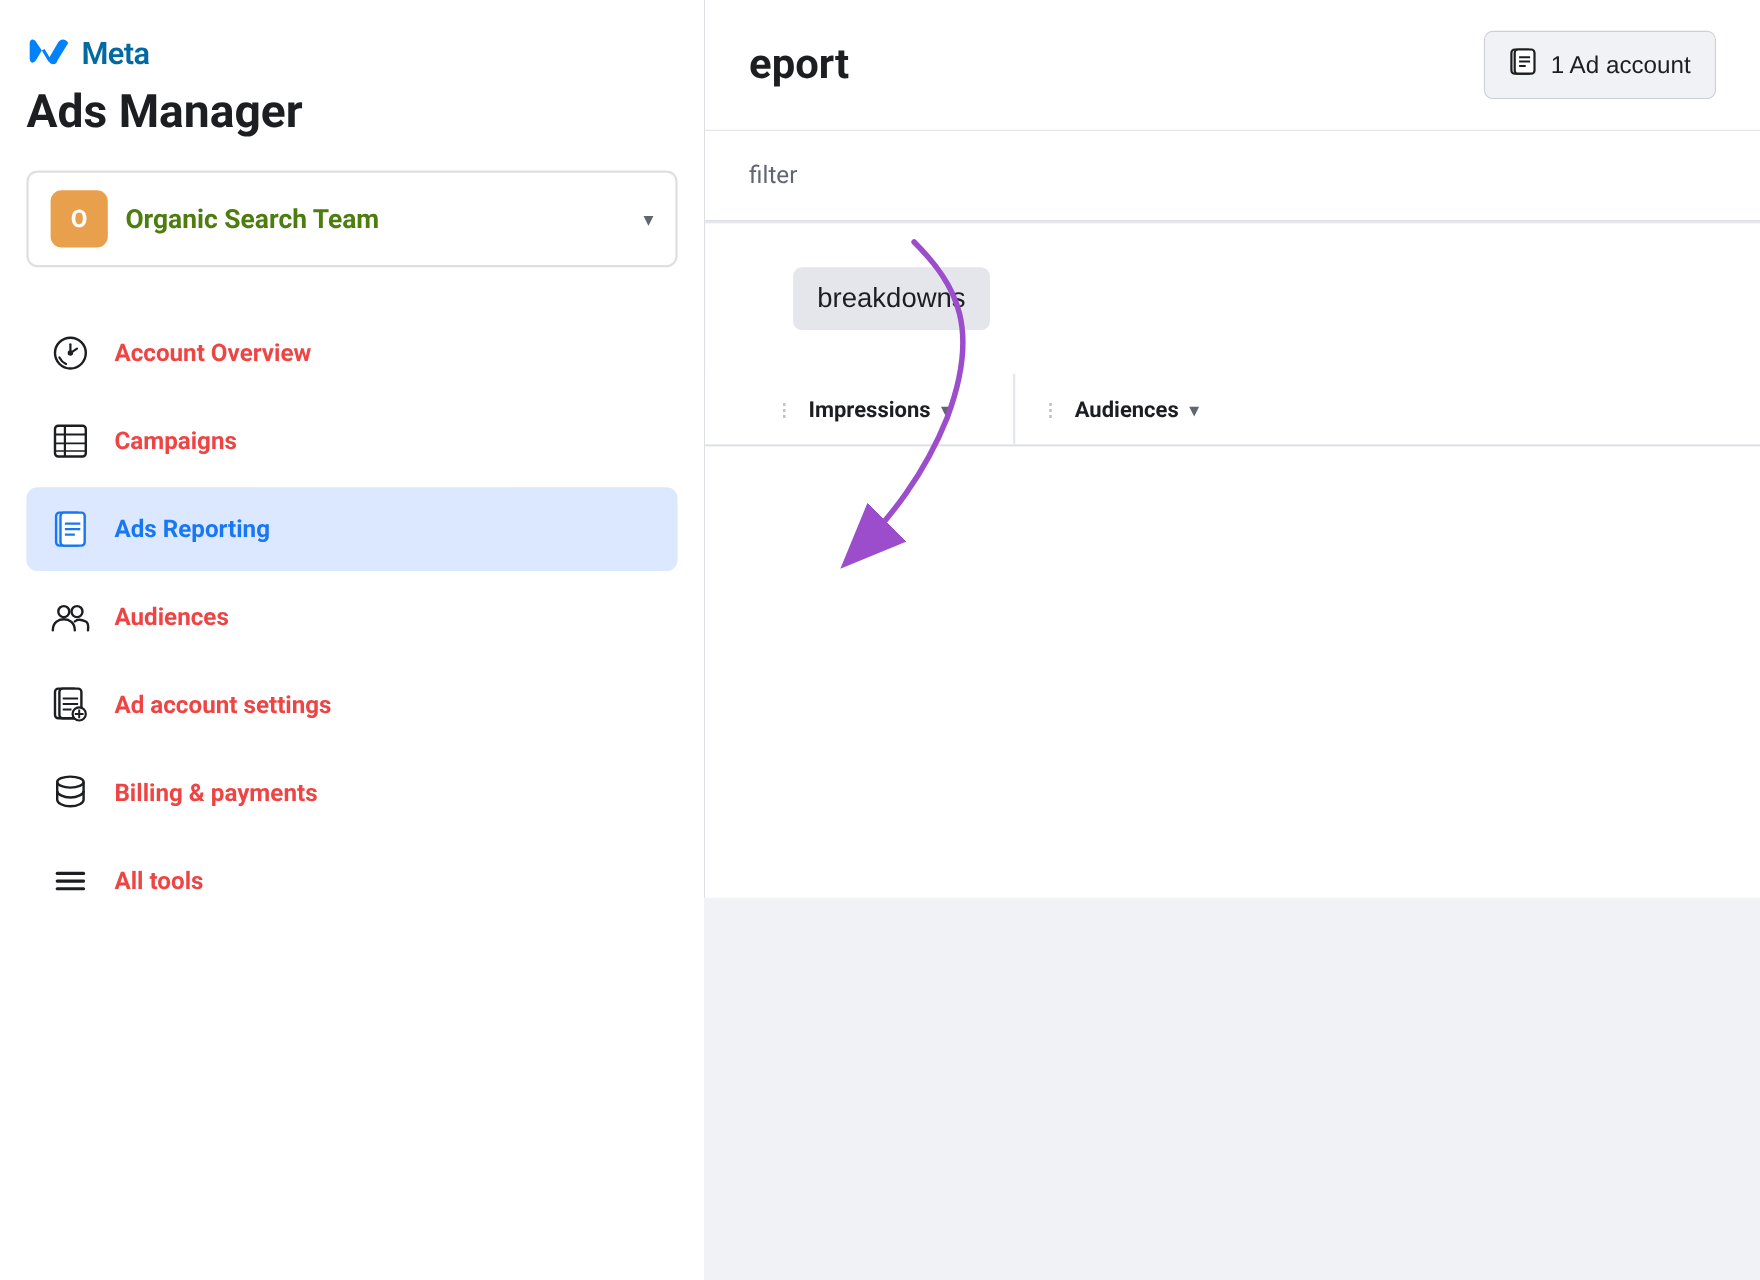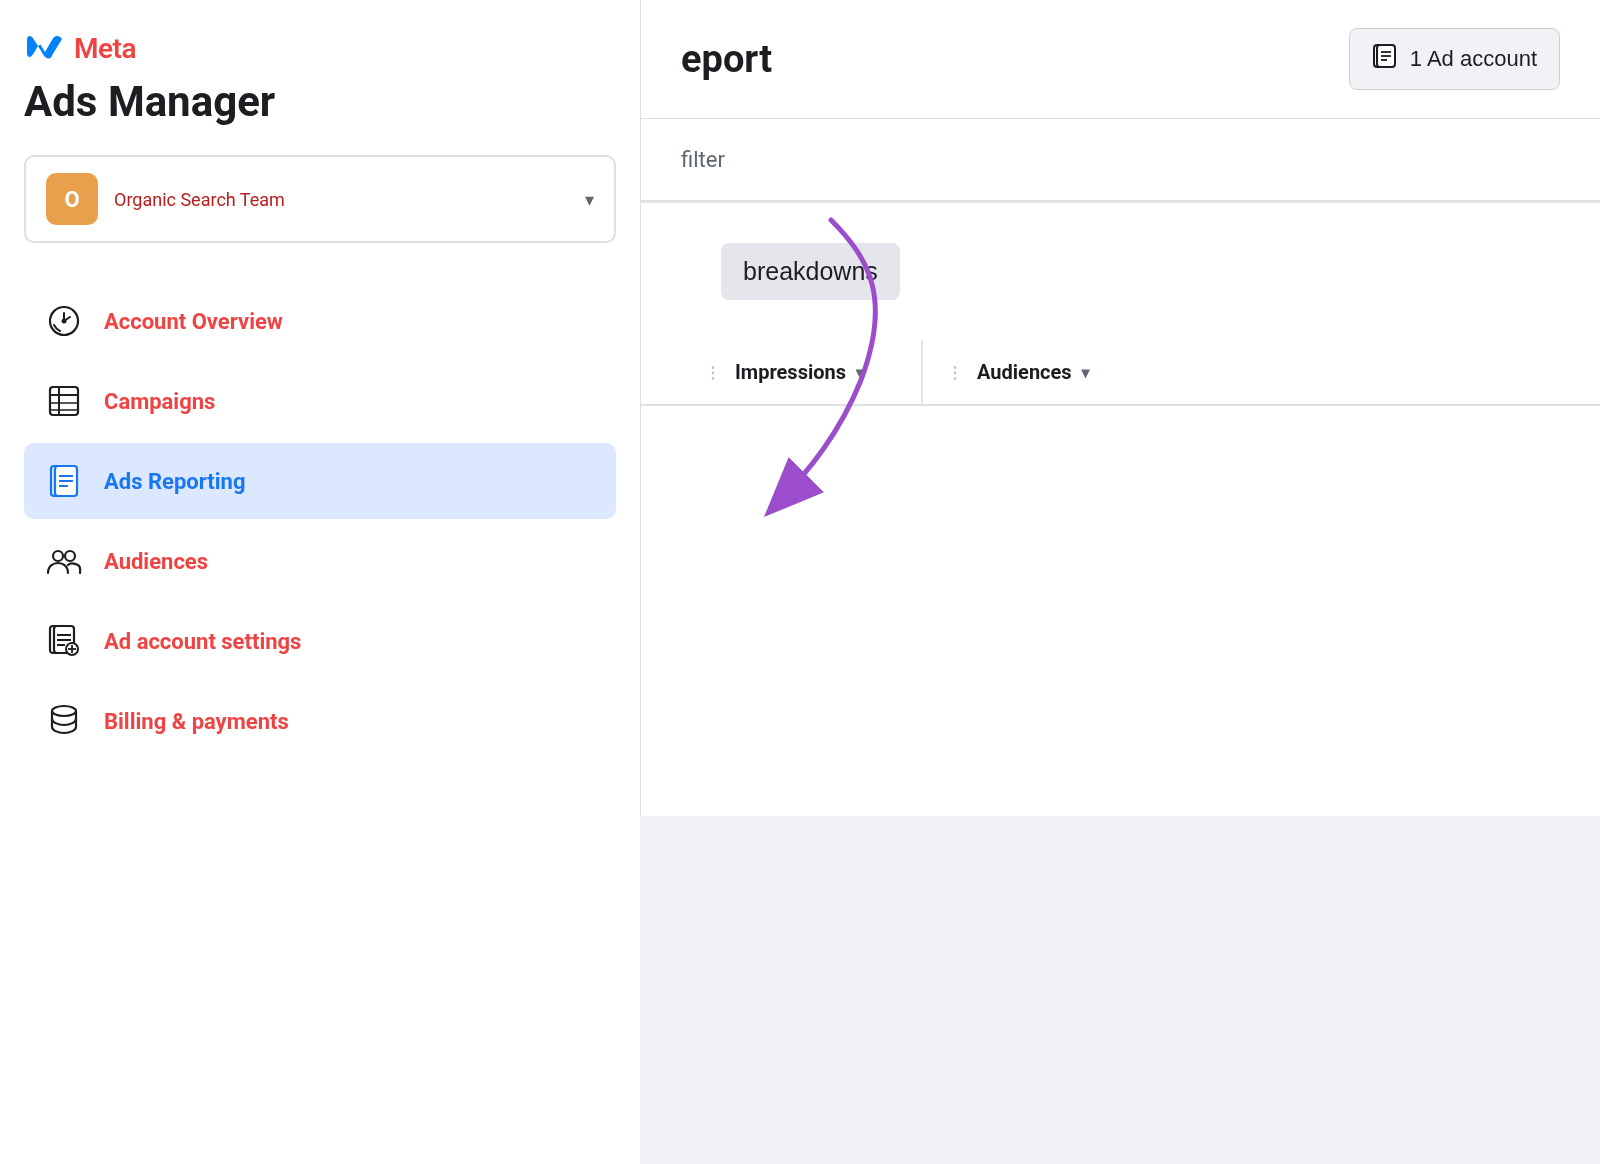--- a/index.html
+++ b/index.html
@@ -63,23 +63,23 @@
       display: flex;
       align-items: center;
       justify-content: center;
       font-size: 22px;
       font-weight: 700;
       color: #fff;
       flex-shrink: 0;
     }
 
     .account-name {
-      font-size: 18px;
-      font-weight: 400;
-      color: #b91c1c;
+      font-size: 24px;
+      font-weight: 700;
+      color: #4d7c0f;
       flex: 1;
     }
 
     .chevron-down {
       font-size: 18px;
       color: #606770;
     }
 
     .nav-list {
       display: flex;
@@ -244,21 +244,21 @@
 <body>
 
 <div class="sidebar">
 
   <div class="meta-logo">
     <svg width="42" height="28" viewBox="0 0 42 28" fill="none" xmlns="http://www.w3.org/2000/svg">
       <path d="M3 18.5C3 20.5 4 22 5.5 22C7 22 8 20.8 9.5 18.5L14 11L9.5 4C8 1.8 7 1 5.5 1C4 1 3 2.5 3 4.5V18.5Z" fill="#0082FB"></path>
       <path d="M14 11L19.5 20C21 22.2 22.5 23.5 24.5 23.5C26.5 23.5 27.8 22 28.5 19.5L38 4C36.5 1.8 35 1 33 1C31 1 29.5 2.5 28 5L21 17L16.5 9.5L14 11Z" fill="#0082FB"></path>
       <path d="M24.5 23.5C26.5 23.5 27.8 22 28.5 19.5C27.8 22 26.5 23.5 24.5 23.5Z" fill="#0082FB"></path>
     </svg>
-    <span style="font-size:28px;font-weight:600;color:#ef4444;letter-spacing:-0.5px;">Meta</span>
+    <span style="font-size:28px;font-weight:600;color:#0369a1;letter-spacing:-0.5px;">Meta</span>
   </div>
 
   <div class="app-title">Ads Manager</div>
 
   <div class="account-selector">
     <div class="account-avatar">
       <span>O</span>
     </div>
     <span class="account-name">Organic Search Team</span>
     <span class="chevron-down">▾</span>
@@ -337,20 +337,30 @@
       <span class="nav-icon">
         <svg viewBox="0 0 36 36" fill="none" xmlns="http://www.w3.org/2000/svg">
           <ellipse cx="18" cy="8" rx="12" ry="5" stroke="#1c1e21" stroke-width="2.2" fill="none"></ellipse>
           <path d="M6 8 L6 16 C6 19 11.4 22 18 22 C24.6 22 30 19 30 16 L30 8" stroke="#1c1e21" stroke-width="2.2" fill="none"></path>
           <path d="M6 16 L6 24 C6 27 11.4 30 18 30 C24.6 30 30 27 30 24 L30 16" stroke="#1c1e21" stroke-width="2.2" fill="none"></path>
         </svg>
       </span>
       <span>Billing &amp; payments</span>
     </li>
 
+    <li class="nav-item">
+      <span class="nav-icon">
+        <svg viewBox="0 0 36 36" fill="none" xmlns="http://www.w3.org/2000/svg">
+          <line x1="6" y1="11" x2="30" y2="11" stroke="#1c1e21" stroke-width="2.8" stroke-linecap="round"></line>
+          <line x1="6" y1="18" x2="30" y2="18" stroke="#1c1e21" stroke-width="2.8" stroke-linecap="round"></line>
+          <line x1="6" y1="25" x2="30" y2="25" stroke="#1c1e21" stroke-width="2.8" stroke-linecap="round"></line>
+        </svg>
+      </span>
+      <span>All tools</span>
+    </li>
 
   </ul>
 </div>
 
 <div class="main-panel">
 
   <div class="main-header">
     <span class="report-title">
       <span>eport</span>
     </span>

